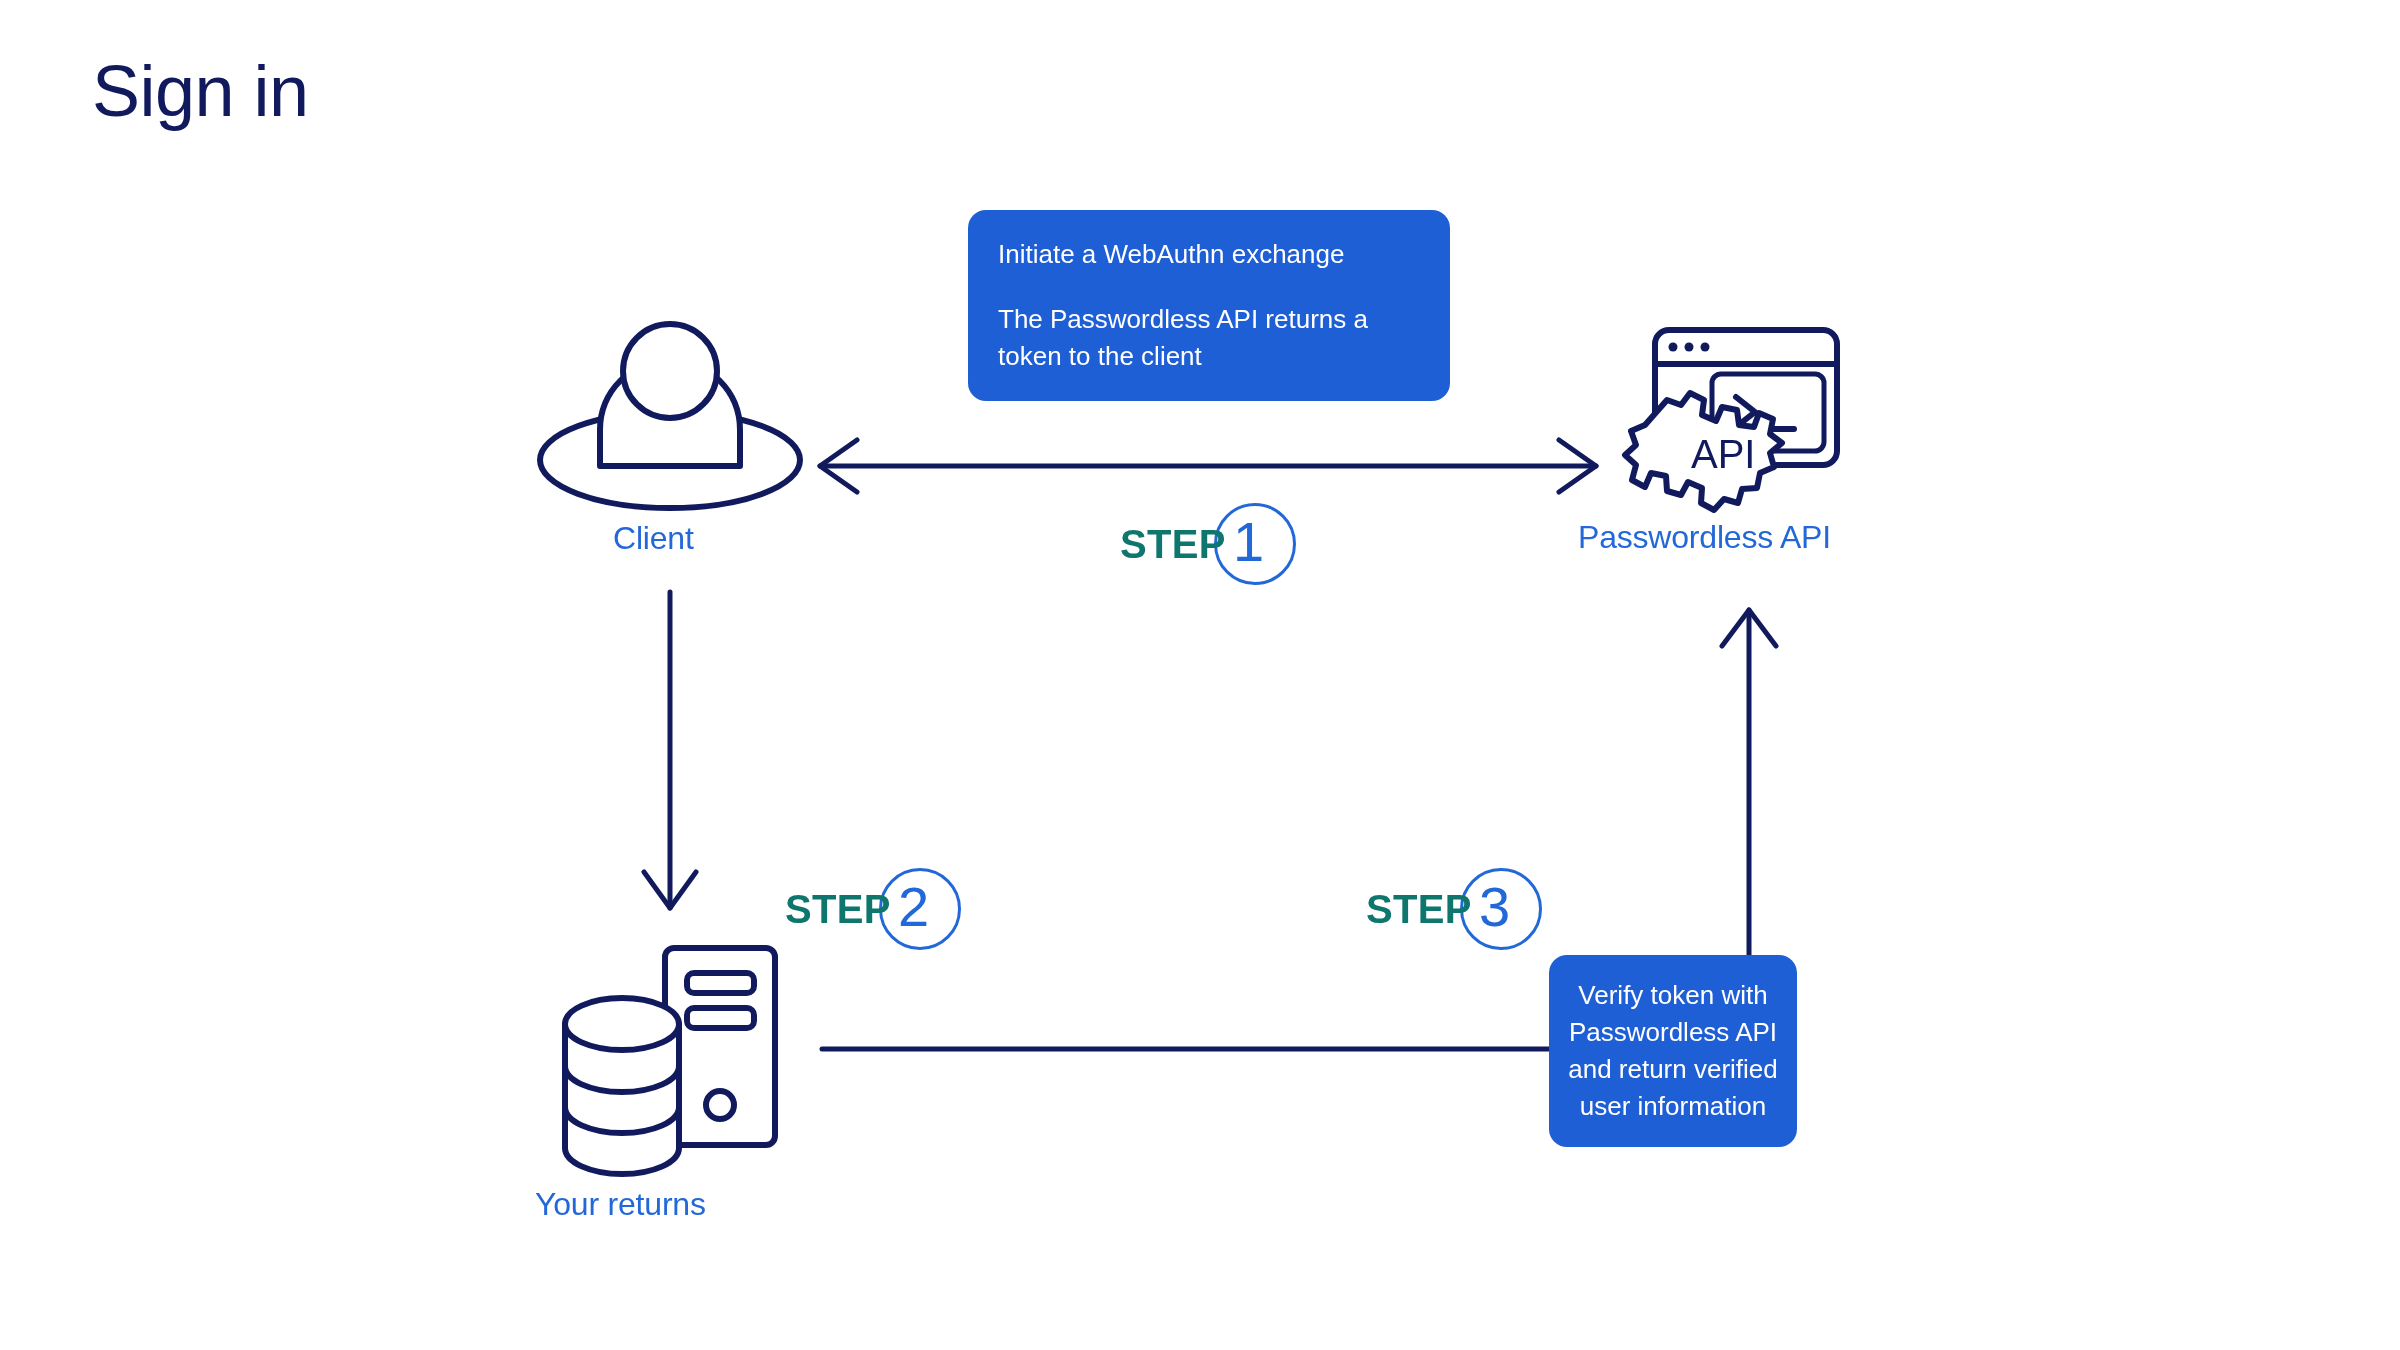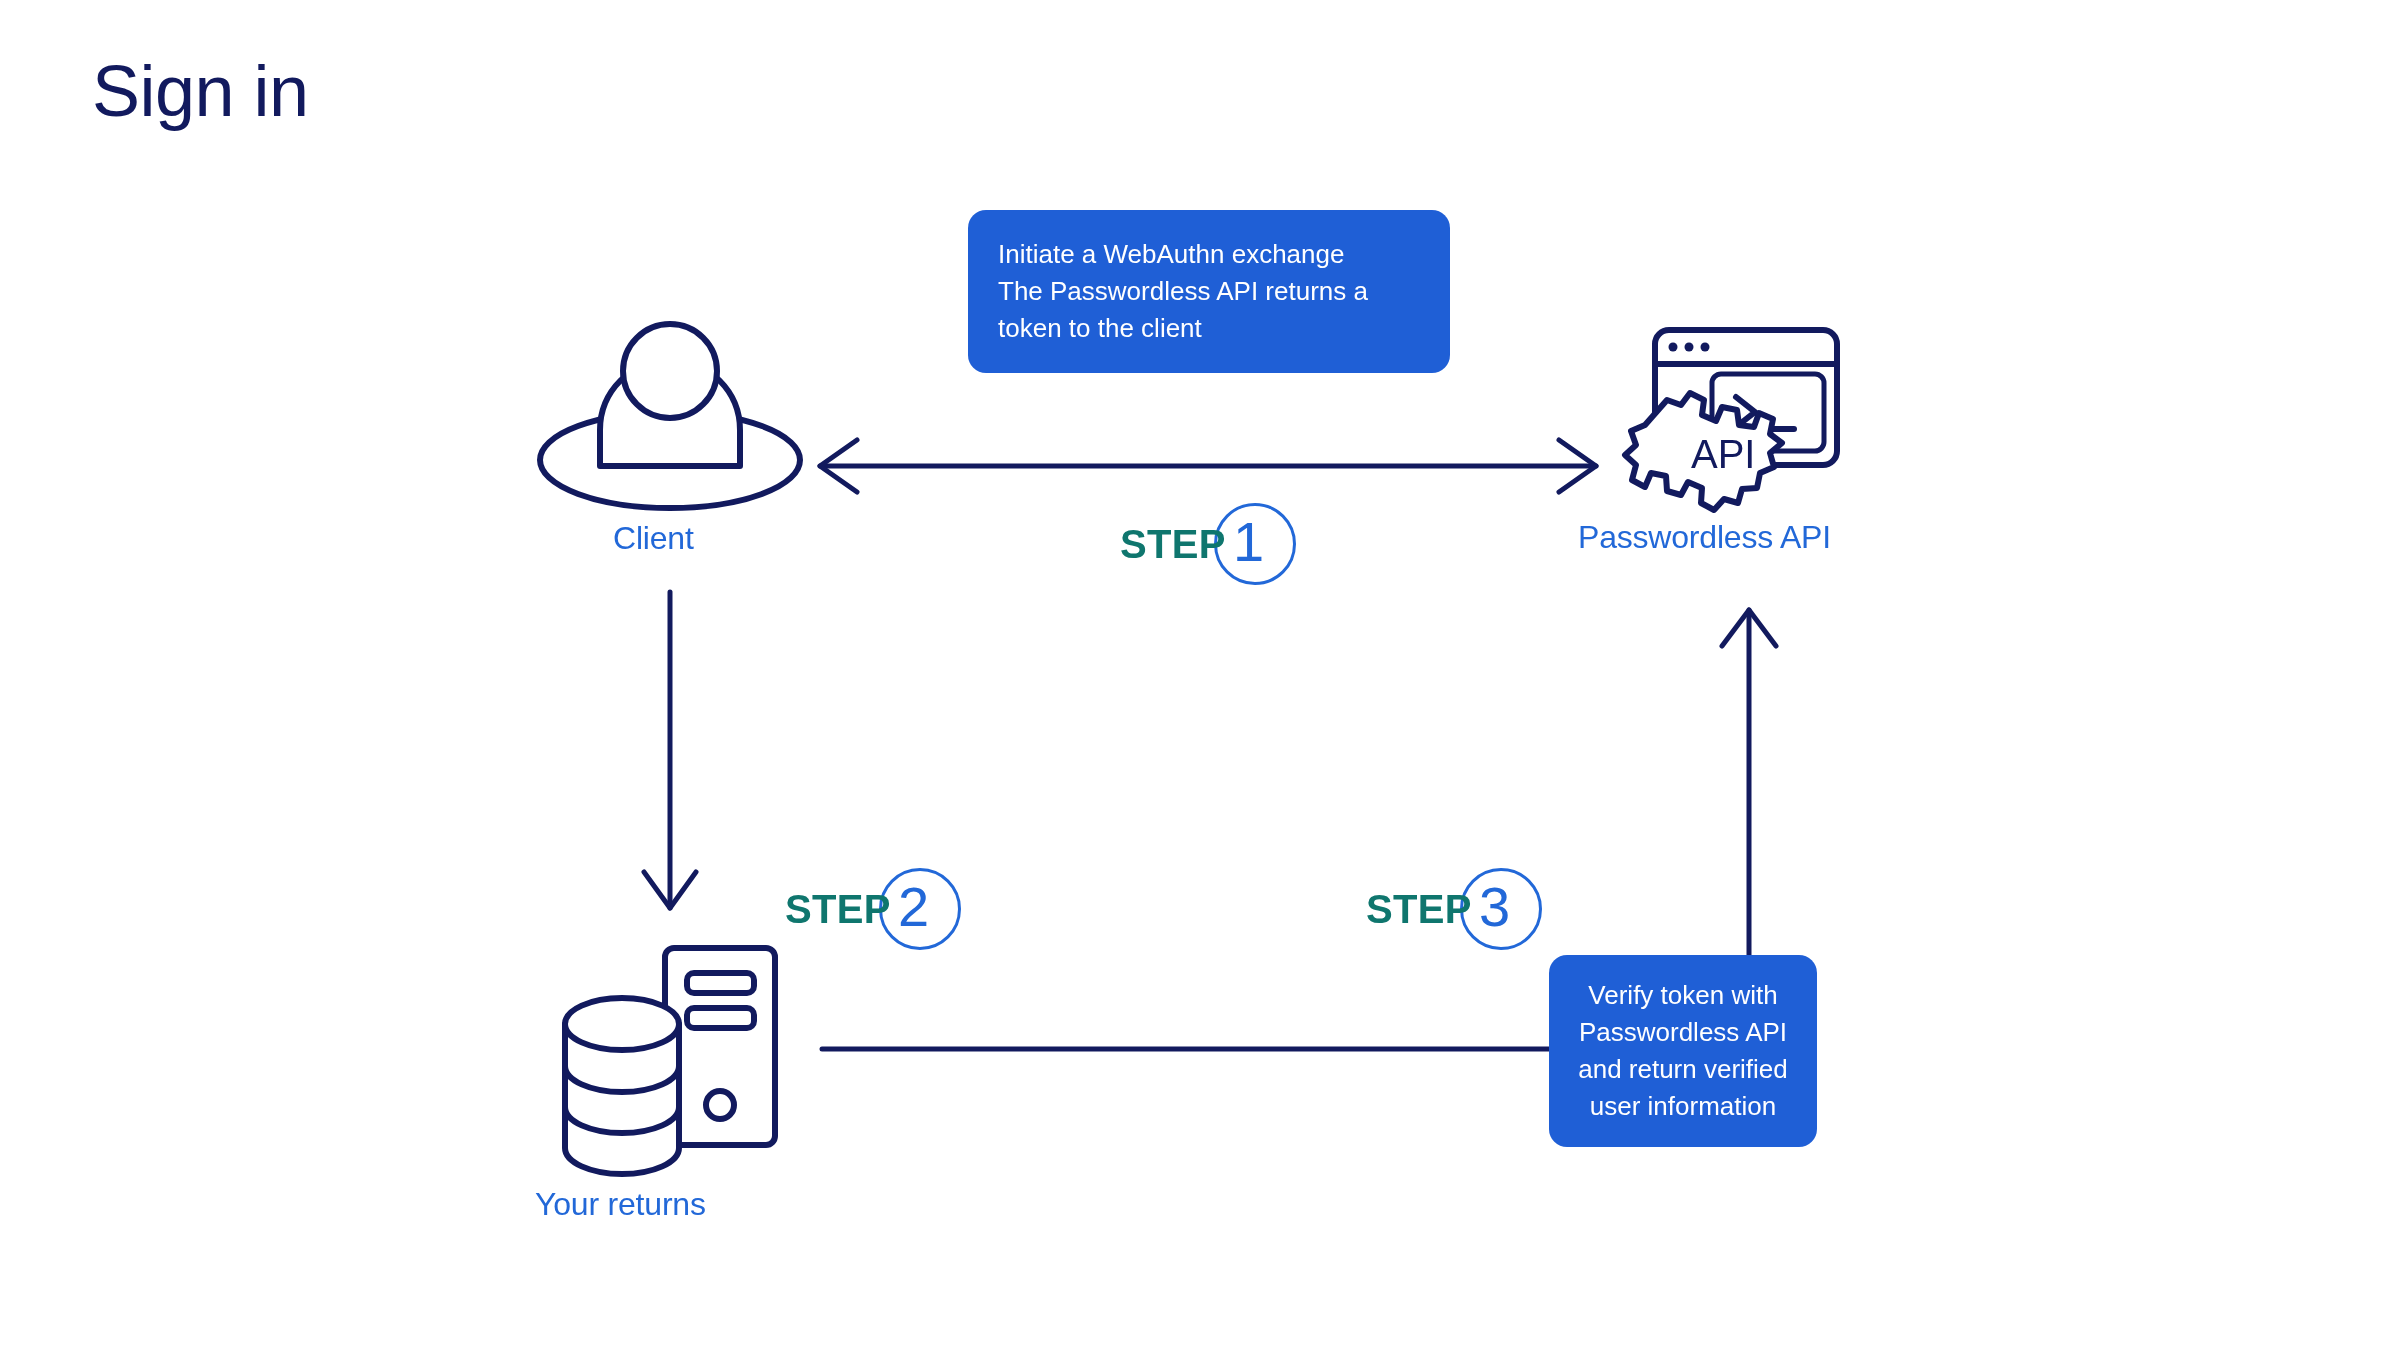--- a/index.html
+++ b/index.html
@@ -45,40 +45,40 @@
     position: absolute;
     background: #1f5fd6;
     border-radius: 18px;
     color: #ffffff;
     font-size: 26px;
     line-height: 1.42;
     padding: 26px 30px;
     font-weight: 400;
   }
   .callout p { margin: 0; }
-  .callout p + p { }
+  .callout p + p { margin-top: 28px; }
 
   #callout-1 {
     left: 968px;
     top: 210px;
     width: 482px;
     text-align: left;
   }
   #callout-2 {
     left: 515px;
     top: 651px;
     width: 310px;
     text-align: center;
     padding: 20px 18px;
     border-radius: 16px;
   }
   #callout-3 {
     left: 1549px;
     top: 955px;
-    width: 268px;
+    width: 248px;
     text-align: center;
     padding: 22px 16px;
     border-radius: 18px;
   }
 
   
   .node-label {
     position: absolute;
     color: #2268d8;
     font-size: 32px;

